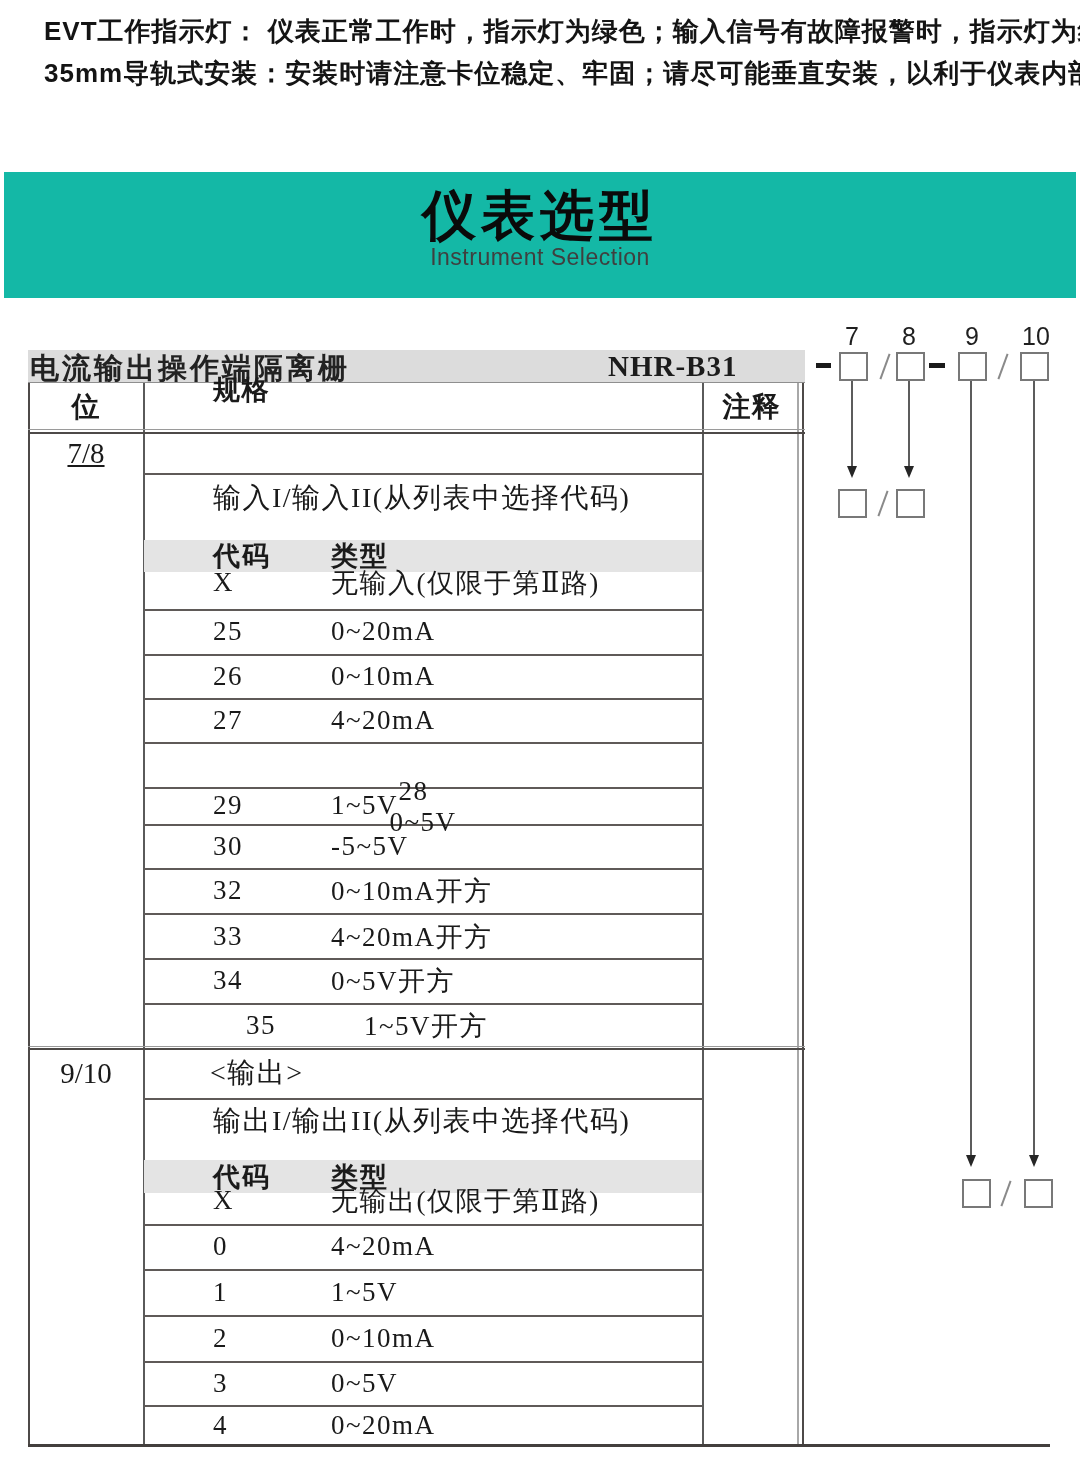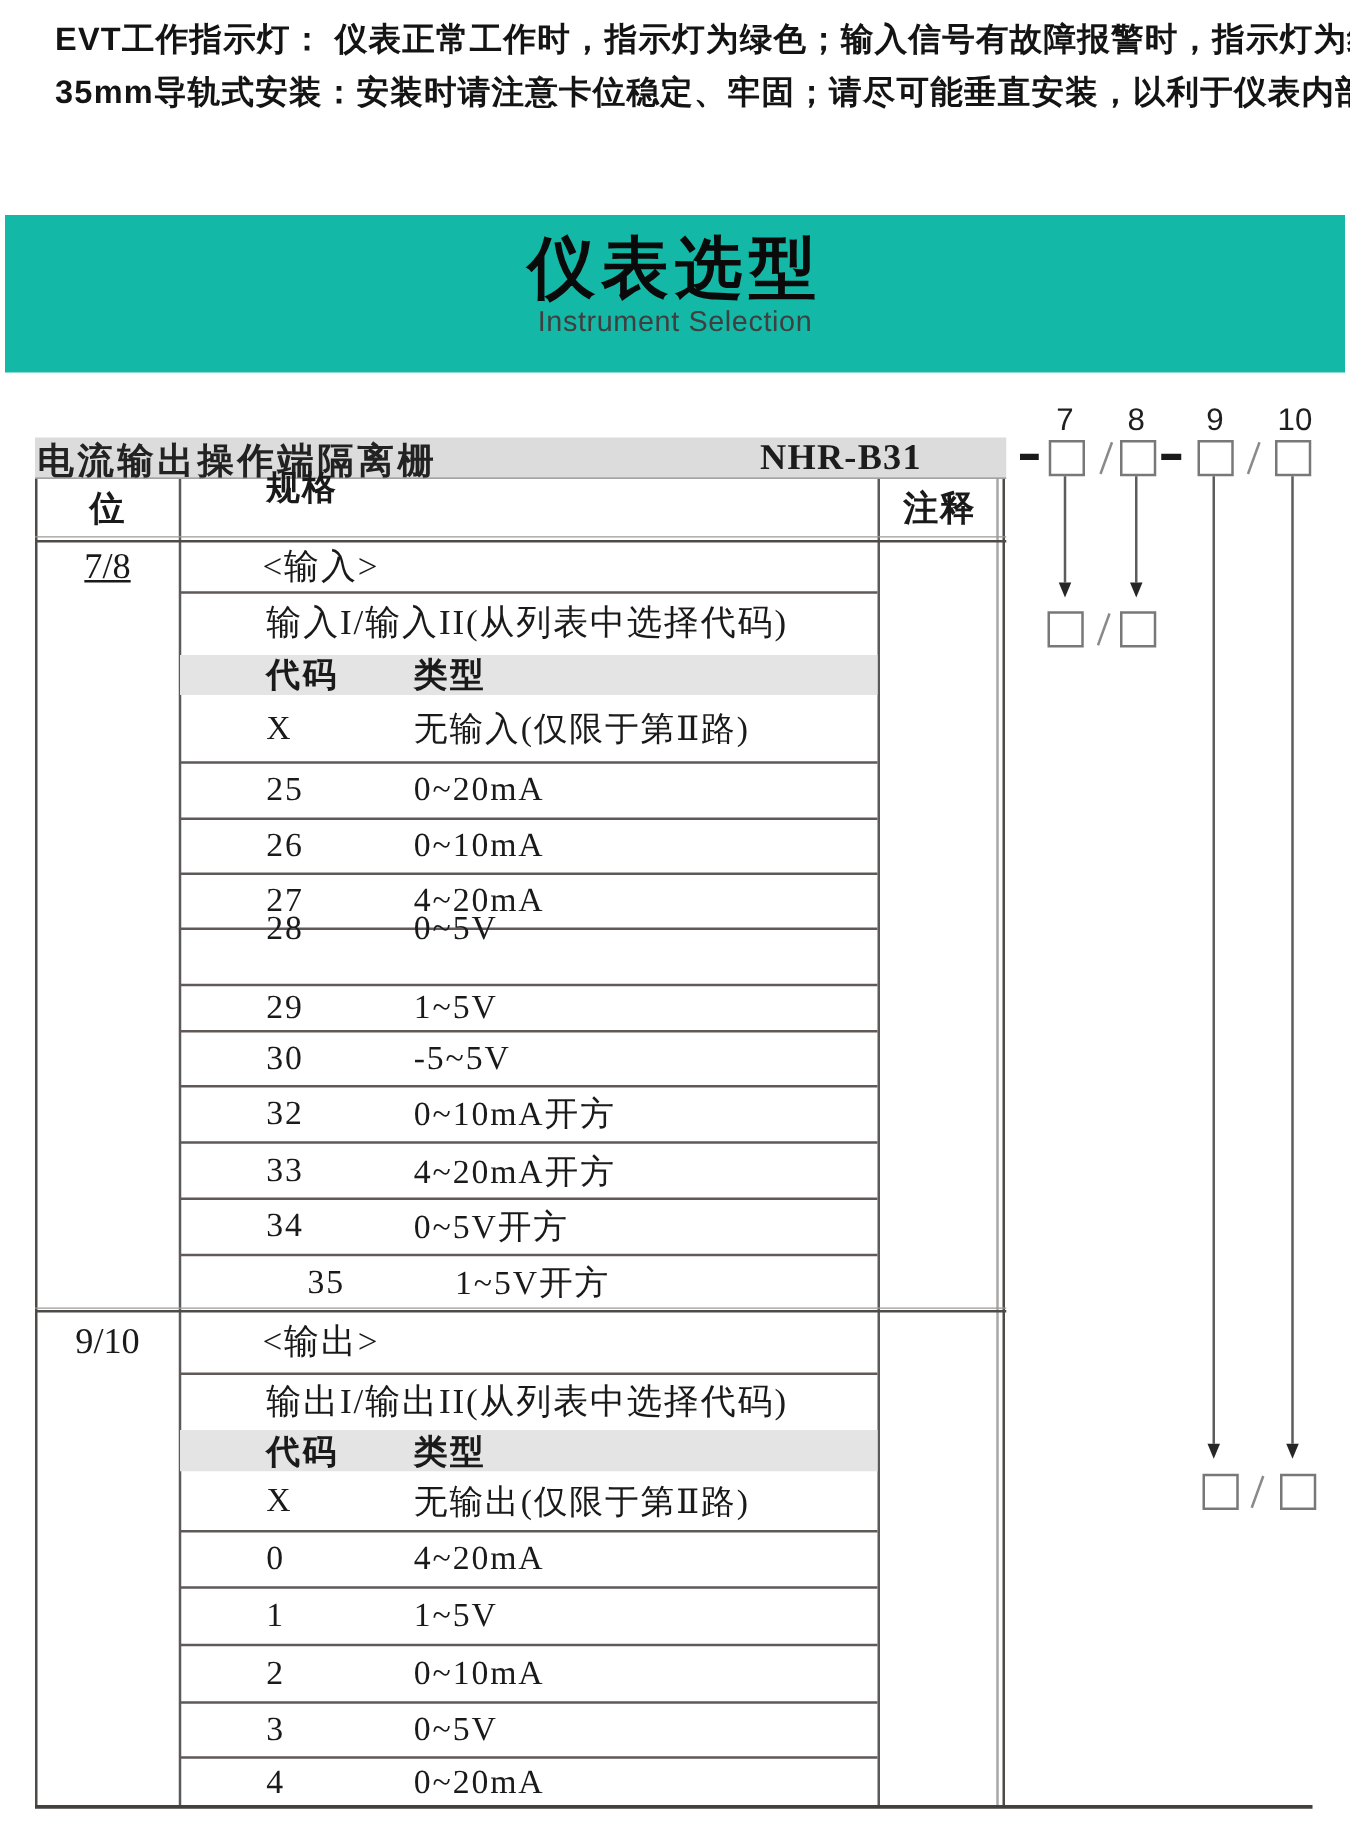--- a/index.html
+++ b/index.html
@@ -23,21 +23,21 @@
   
   .pos-cell{position:absolute;left:29px;width:114px;display:flex;align-items:center;justify-content:center;font-size:29px;}
   .note-cell{position:absolute;left:703px;width:97px;display:flex;align-items:center;justify-content:center;}
   .hdr{font-size:28px;font-weight:600;letter-spacing:1px;}
   .row{position:absolute;left:144px;width:558px;display:flex;align-items:center;
        font-size:27px;letter-spacing:1.5px;white-space:nowrap;}
   .row .code{flex:none;margin-left:69px;width:118px;}
   .row.plain{padding-left:66px;font-size:28px;}
   .row.sub{padding-left:69px;font-size:28px;}
   .code-bar{position:absolute;left:144px;width:558px;background:#e4e4e4;display:flex;align-items:center;
-            font-size:27px;font-weight:700;letter-spacing:2px;}
+            font-size:27px;font-weight:700;letter-spacing:2px;margin-top:16px;}
   .code-bar .code{flex:none;margin-left:69px;width:118px;}
   
   .digit{position:absolute;font-family:"Liberation Sans","DejaVu Sans",sans-serif;font-size:25px;color:#1f1f1f;transform:translateX(-50%);}
   .cbox{position:absolute;width:25px;height:25px;border:2px solid #787878;background:#fff;}
   .dash{position:absolute;height:5px;background:#1a1a1a;}
   .slash{position:absolute;width:2px;height:27px;background:#8a8a8a;transform:rotate(20deg);}
   .aline{position:absolute;width:2px;background:#5c5c5c;}
   .ahead{position:absolute;width:0;height:0;border-left:5px solid transparent;border-right:5px solid transparent;border-top:12px solid #262626;}
 </style>
 </head>
@@ -87,21 +87,20 @@
   <div class="hline" style="left:144px;top:1269px;width:558px;"></div>
   <div class="hline" style="left:144px;top:1315px;width:558px;"></div>
   <div class="hline" style="left:144px;top:1361px;width:558px;"></div>
   <div class="hline" style="left:144px;top:1405px;width:558px;"></div>
 
   <div class="pos-cell hdr" style="top:383px;height:48px;">位</div>
   <div class="row hdr" style="top:366px;height:48px;padding-left:69px;">规格</div>
   <div class="note-cell hdr" style="top:383px;height:48px;">注释</div>
 
   <div class="pos-cell" style="top:433px;height:40px;text-decoration:underline;">7/8</div>
-  <div class="row plain" style="top:433px;height:40px;">&lt;输入&gt;</div>
   <div class="row sub" style="top:473px;height:50px;">输入I/输入II(从列表中选择代码)</div>
 
   <div class="code-bar" style="top:524px;height:32px;">
     <span class="code">代码</span>
     <span>类型</span>
   </div>
 
   <div class="row" style="top:556px;height:53px;">
     <span class="code">X</span>
     <span>无输入(仅限于第Ⅱ路)</span>
@@ -111,21 +110,21 @@
     <span>0~20mA</span>
   </div>
   <div class="row" style="top:654px;height:44px;">
     <span class="code">26</span>
     <span>0~10mA</span>
   </div>
   <div class="row" style="top:698px;height:44px;">
     <span class="code">27</span>
     <span>4~20mA</span>
   </div>
-  <div class="row" style="top:720px;height:45px;">
+  <div class="row" style="top:776px;height:45px;flex-direction:column;">
     <span class="code">28</span>
     <span>0~5V</span>
   </div>
   <div class="row" style="top:787px;height:37px;">
     <span class="code">29</span>
     <span>1~5V</span>
   </div>
   <div class="row" style="top:824px;height:44px;">
     <span class="code">30</span>
     <span>-5~5V</span>

